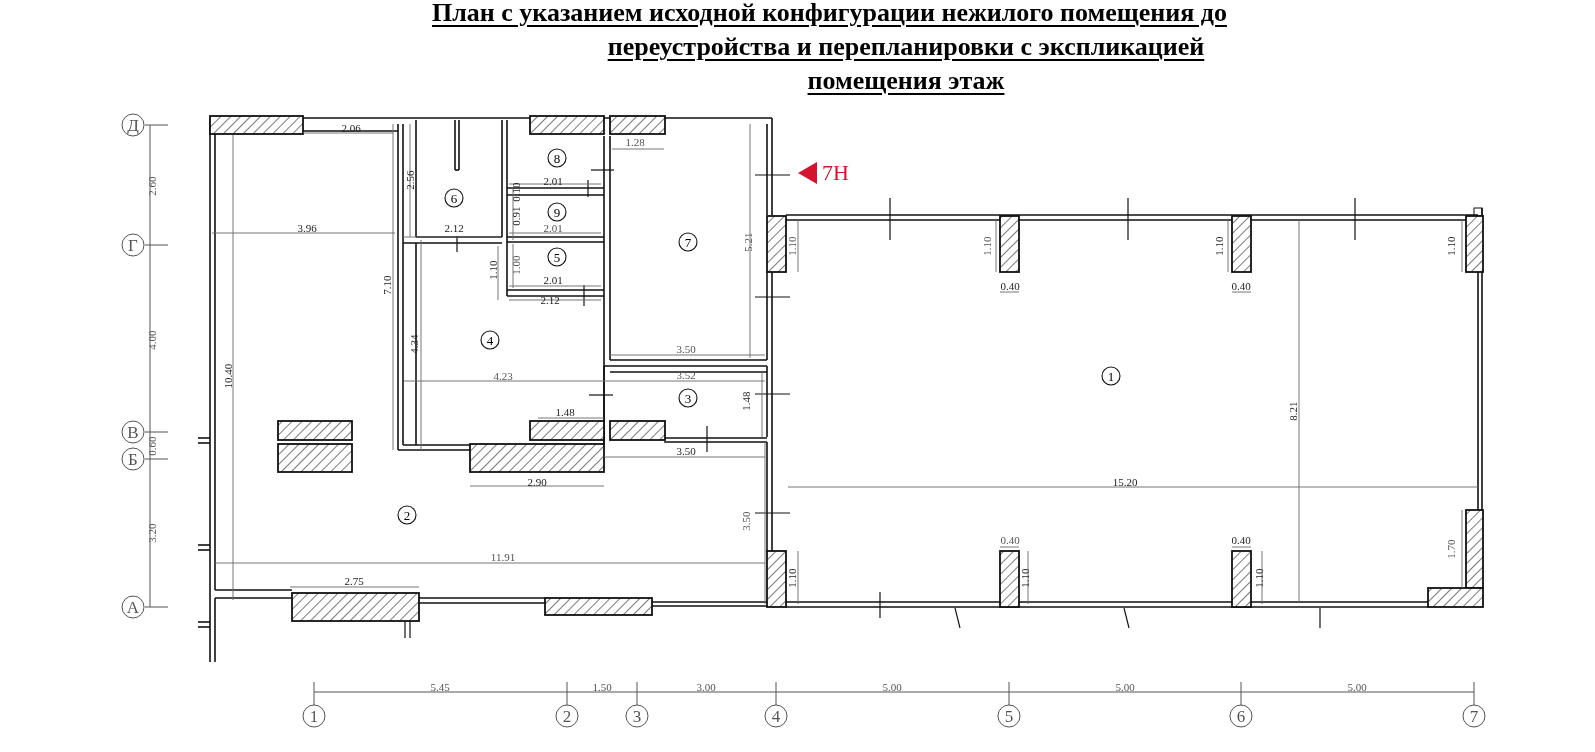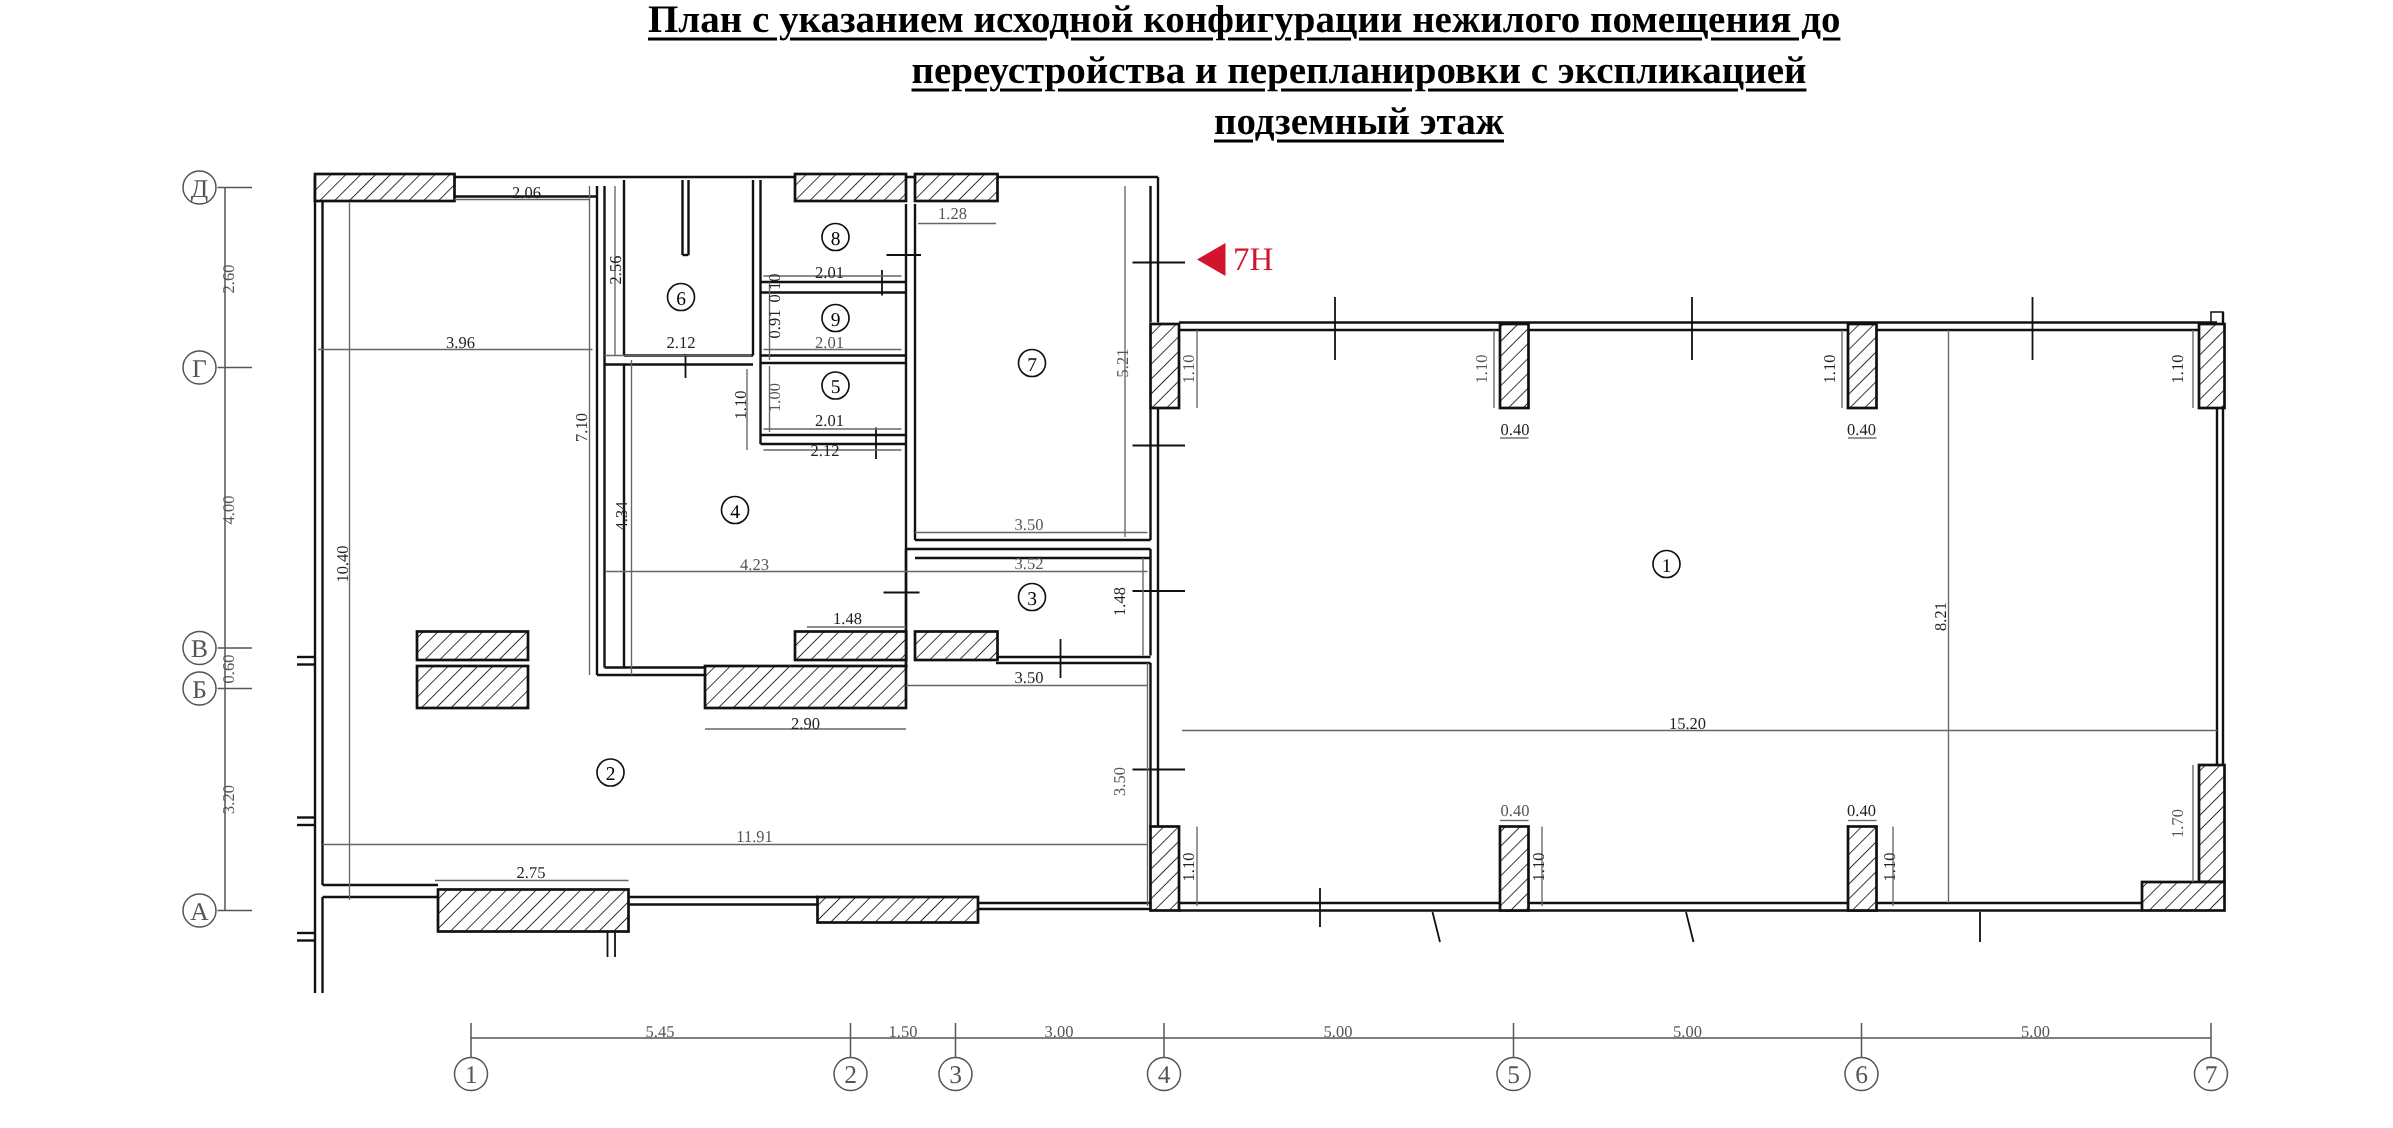--- a/index.html
+++ b/index.html
@@ -16,21 +16,21 @@
     .axis-lbl { font-family: "Liberation Serif", serif; font-size: 17px; fill: #555; }
     .room-lbl { font-family: "Liberation Serif", serif; font-size: 13px; fill: #000; }
     .mark { font-family: "Liberation Serif", serif; font-size: 22px; fill: #d2142f; }
   </style>
 </head>
 <body>
 
 <div class="title-block">
   <div class="title-line l1"><span>План с указанием исходной конфигурации нежилого помещения до</span></div>
   <div class="title-line l2"><span>переустройства и перепланировки с экспликацией</span></div>
-  <div class="title-line l3"><span>подземный этаж</span></div>
+  <div class="title-line l3"><span>помещения этаж</span></div>
 </div>
 
 <svg id="plan" width="1595" height="752" viewBox="0 0 1595 752" xmlns="http://www.w3.org/2000/svg">
   <defs>
     <pattern id="hatch" patternUnits="userSpaceOnUse" width="7" height="7" patternTransform="rotate(45)">
       <rect width="7" height="7" fill="#fff"></rect>
       <line x1="0" y1="0" x2="0" y2="7" stroke="#222" stroke-width="1.2"></line>
     </pattern>
   </defs>
 

